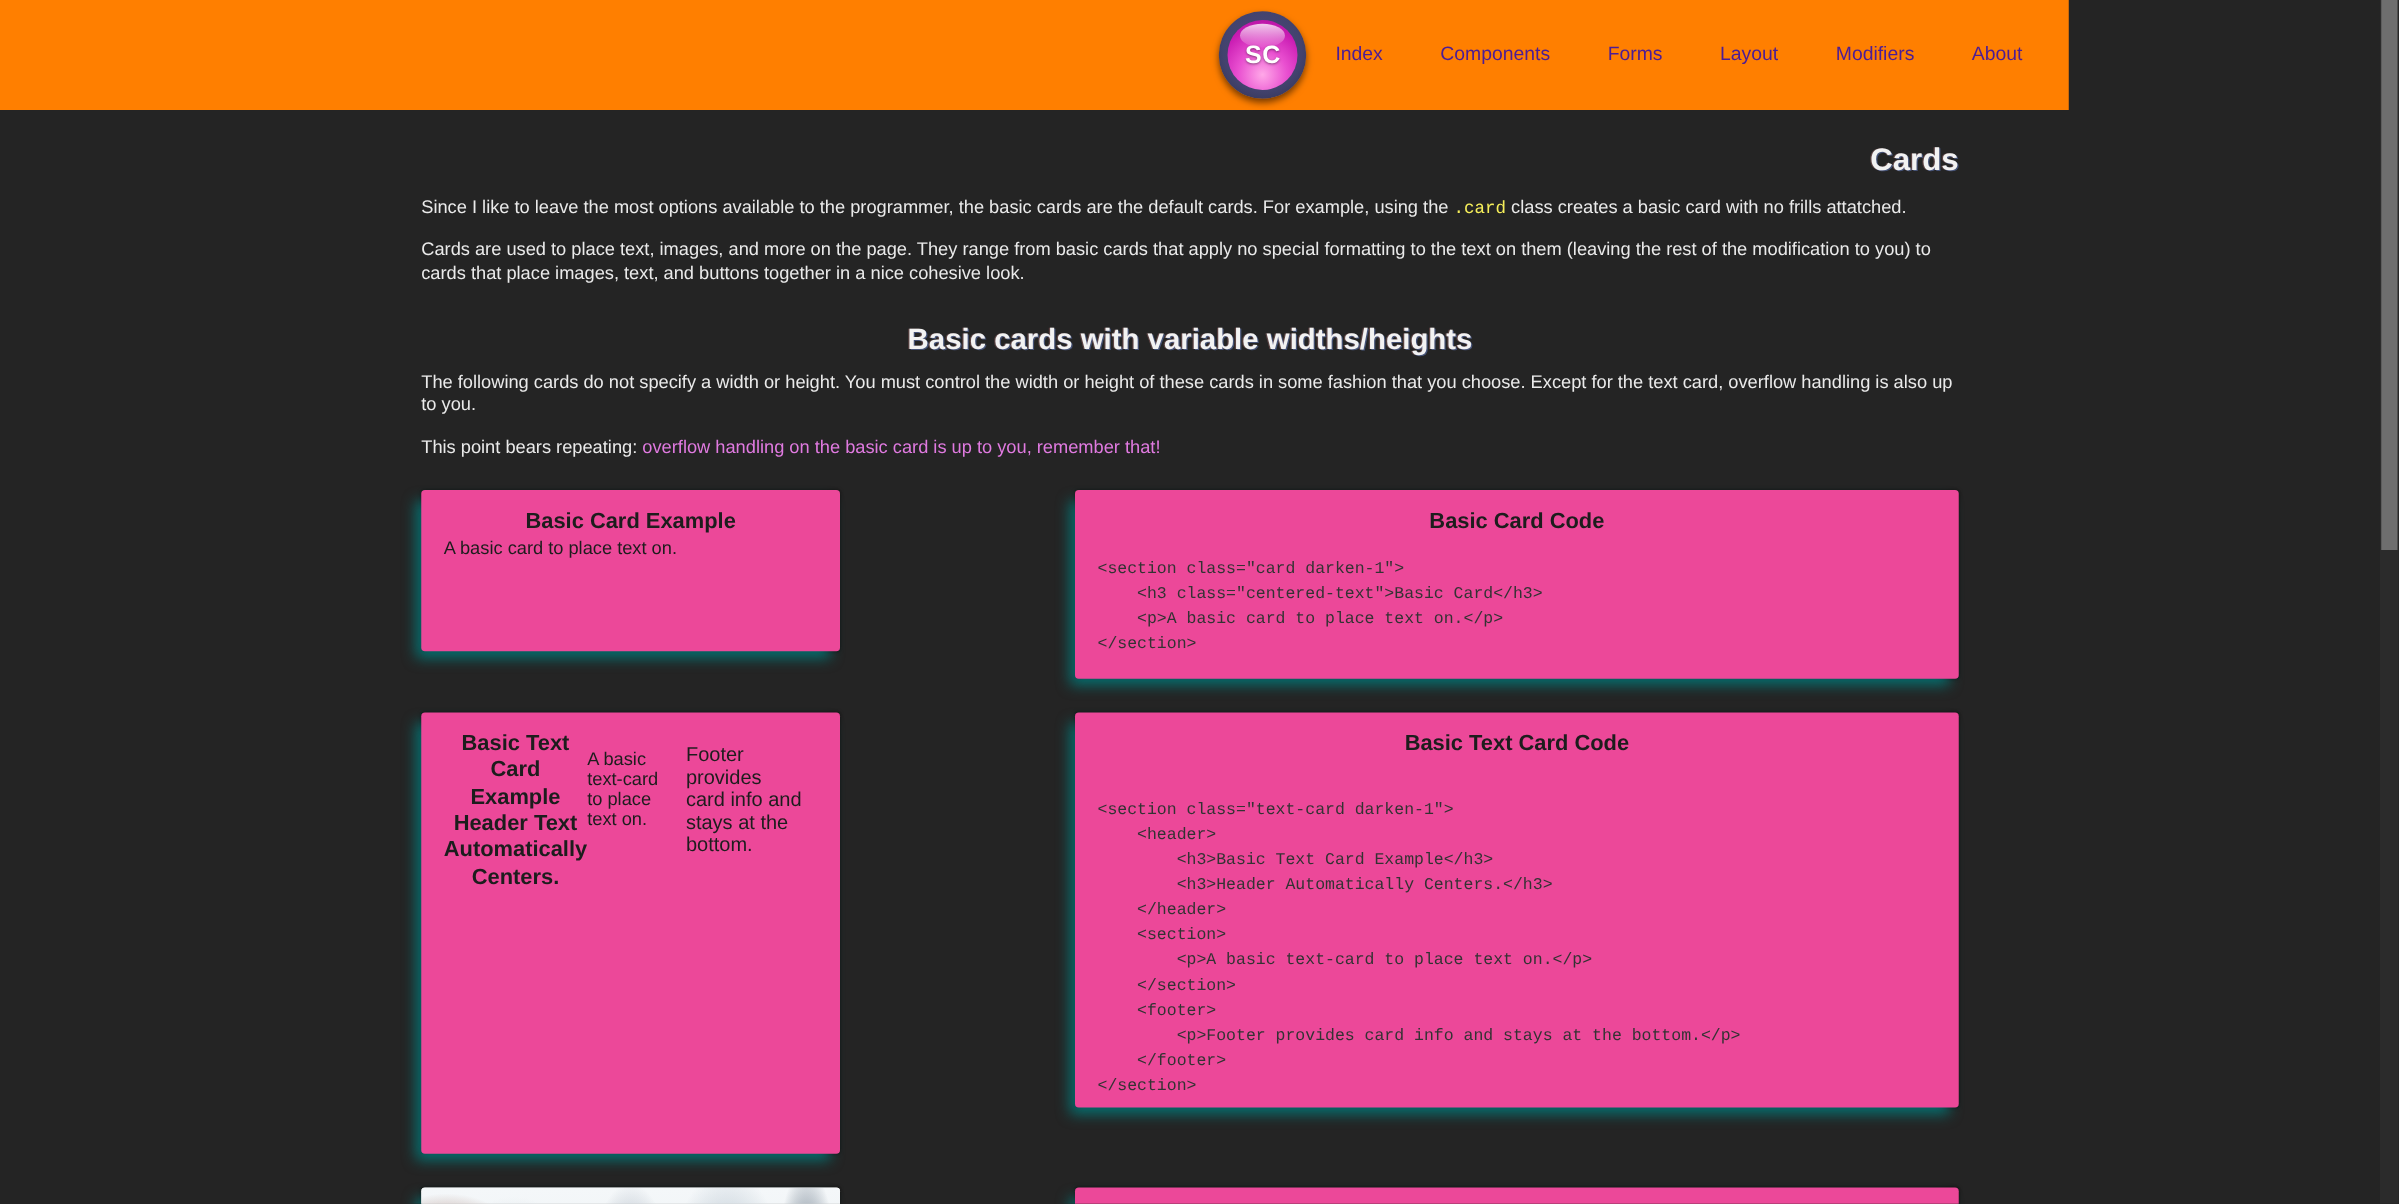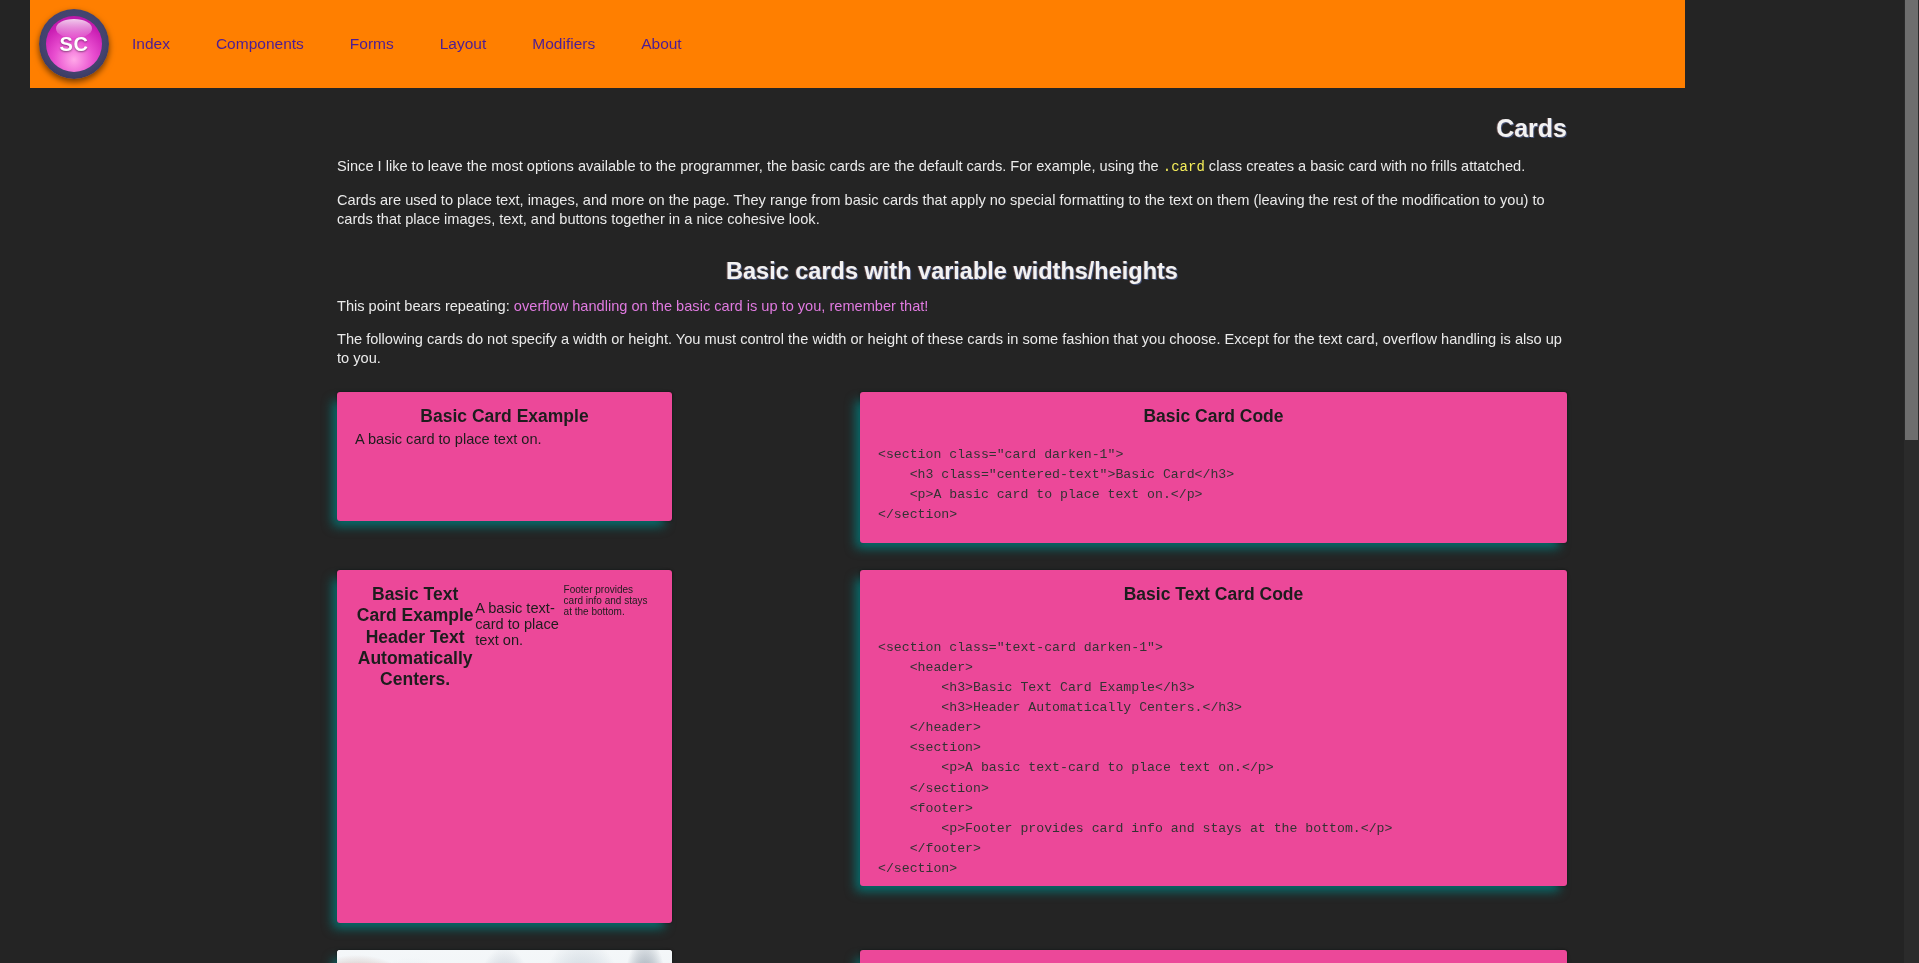--- a/index.html
+++ b/index.html
@@ -21,24 +21,23 @@
     overflow: hidden;
   }
 
   
   .site-header {
     position: relative;
     height: 88px;
     background: #ff7f00;
     display: flex;
     align-items: center;
-    justify-content: flex-start;
+    justify-content: flex-end;
     padding: 0 0 0 0;
     width: 1655px;
-    margin-left: 30px;
   }
 
   .brand {
     margin-left: 9px;
     width: 70px;
     height: 70px;
     flex: 0 0 auto;
     position: relative;
   }
   .brand-outer {
@@ -172,22 +171,22 @@
   .text-card .tc-header h3 {
     margin: 0;
     line-height: 1.22;
   }
   .text-card .tc-body {
     flex: 1 1 auto;
     padding-top: 16px;
   }
   .text-card .tc-body p { margin: 0; }
   .text-card .tc-footer p {
-    margin: 0;
-    font-size: 10px;
+    margin: 12px;
+    font-size: 16px;
   }
   .card.text-code { height: 316px; }
 
   pre.code-block {
     font-family: "Liberation Mono", monospace;
     font-size: 13.2px;
     line-height: 1.52;
     color: #333333;
     margin: 18px 0 0 0;
     white-space: pre;
@@ -266,23 +265,23 @@
     <div class="content-inner">
 
       <h1 class="page-title">Cards</h1>
 
       <p class="body-text"><span>Since I like to leave the most options available to the programmer, the basic cards are the default cards. For example, using the </span><code class="inline-code">.card</code><span> class creates a basic card with no frills attatched.</span></p>
 
       <p class="body-text">Cards are used to place text, images, and more on the page. They range from basic cards that apply no special formatting to the text on them (leaving the rest of the modification to you) to cards that place images, text, and buttons together in a nice cohesive look.</p>
 
       <h2 class="section-title">Basic cards with variable widths/heights</h2>
 
+      <p class="body-text">The following cards do not specify a width or height. You must control the width or height of these cards in some fashion that you choose. Except for the text card, overflow handling is also up to you.</p>
+
       <p class="body-text"><span>This point bears repeating: </span><span class="emphasis-pink">overflow handling on the basic card is up to you, remember that!</span></p>
-
-      <p class="body-text">The following cards do not specify a width or height. You must control the width or height of these cards in some fashion that you choose. Except for the text card, overflow handling is also up to you.</p>
 
       <div class="card-grid">
 
         <section class="card basic-example">
           <h3>Basic Card Example</h3>
           <p>A basic card to place text on.</p>
         </section>
 
         <section class="card basic-code">
           <h3>Basic Card Code</h3>

